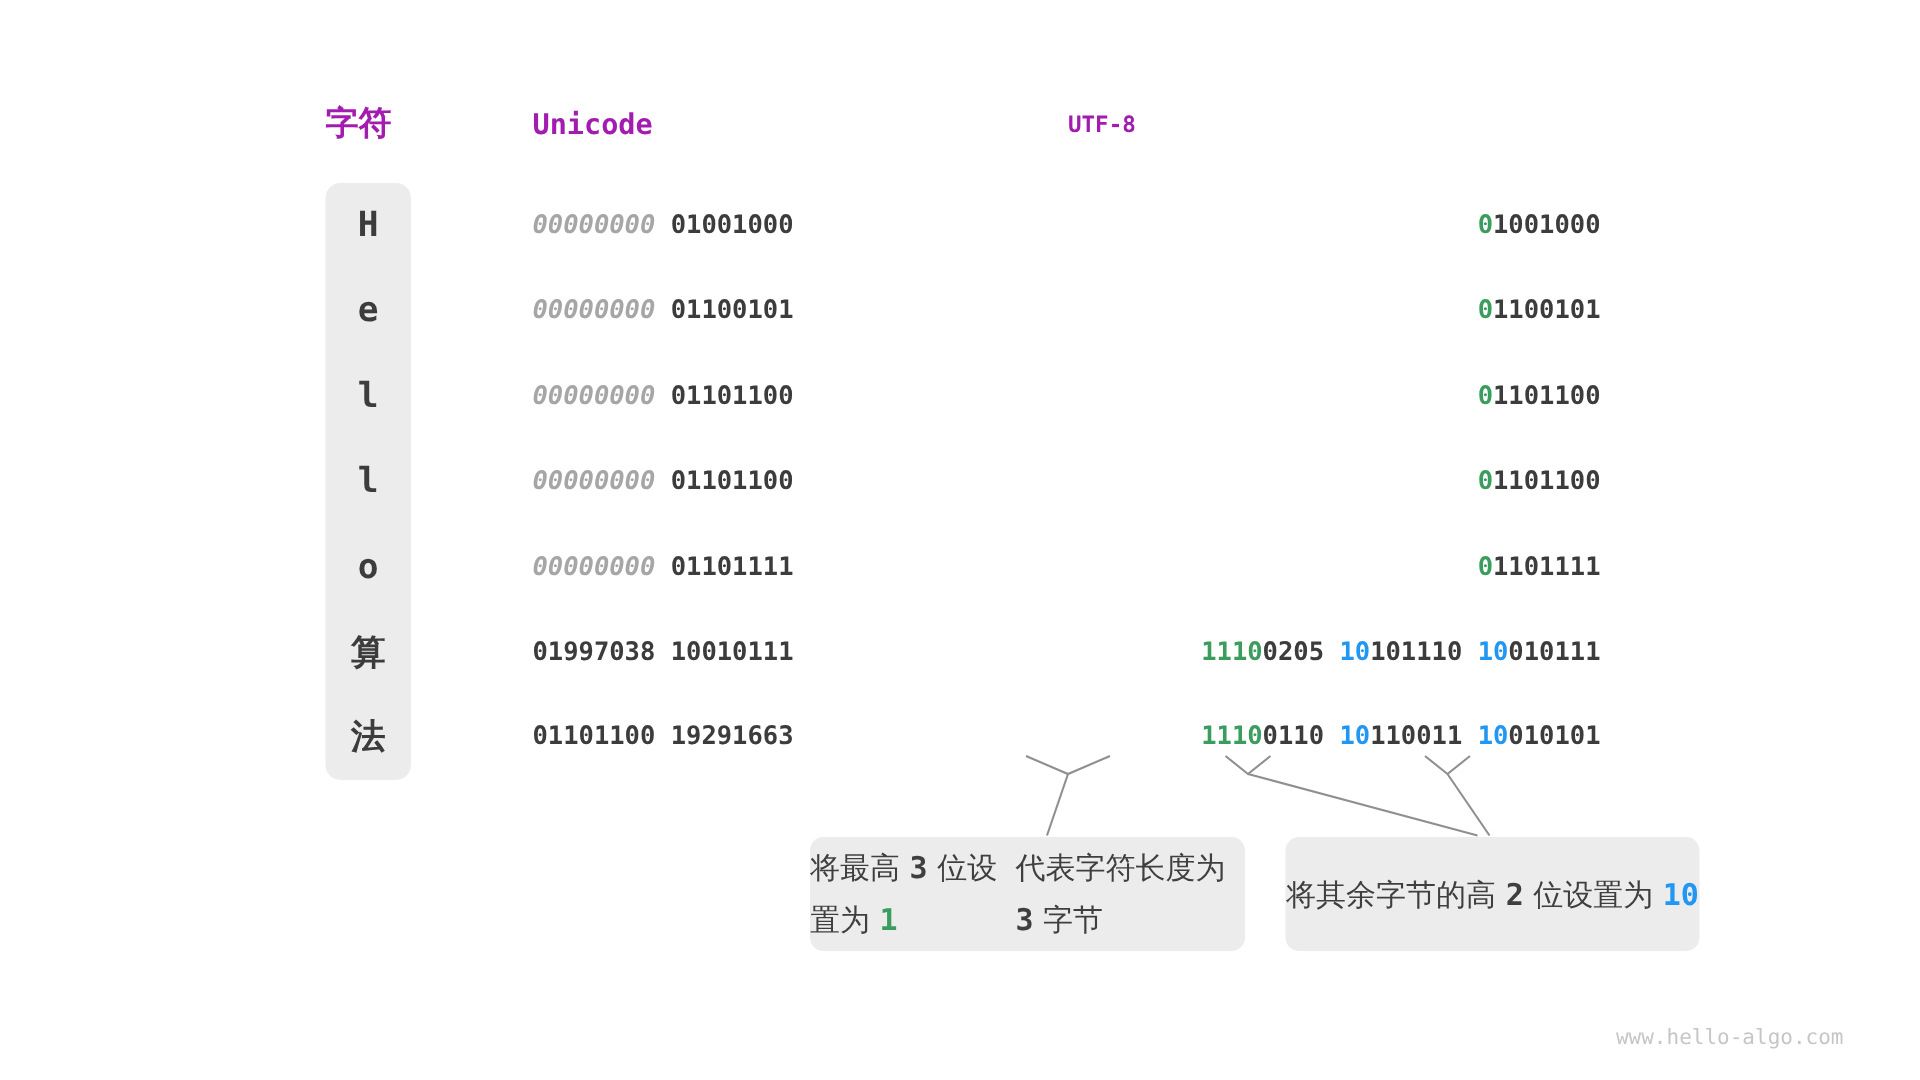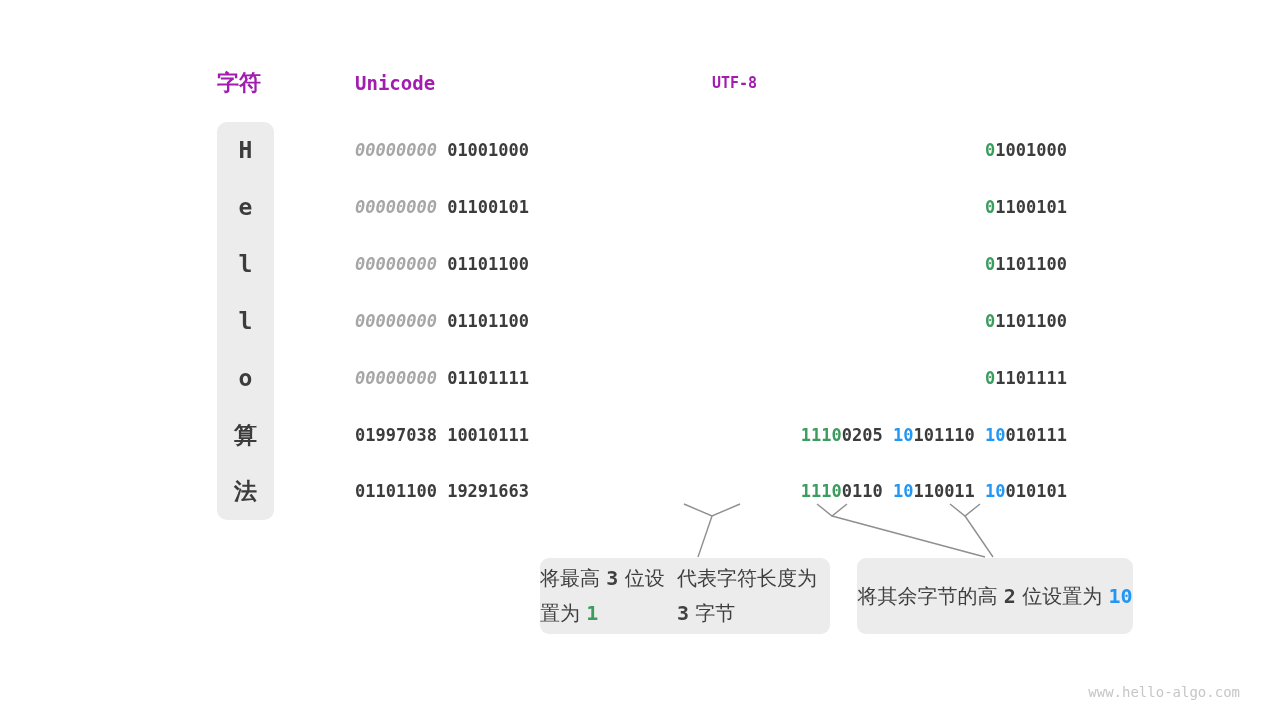--- a/index.html
+++ b/index.html
@@ -45,21 +45,21 @@
   .callout-left{left:540px;width:290px;}
   .callout-right{left:857px;width:276px;}
   .callout .num{font-family:"DejaVu Sans Mono","Liberation Mono",monospace;font-weight:bold;}
   .callout .green-num{font-family:"DejaVu Sans Mono","Liberation Mono",monospace;font-weight:bold;color:var(--green);}
   .callout .blue-num{font-family:"DejaVu Sans Mono","Liberation Mono",monospace;font-weight:bold;color:var(--blue);}
 
   
   .connectors{position:absolute;left:0;top:0;width:1280px;height:720px;pointer-events:none;}
   .connectors path, .connectors line{stroke:var(--line);stroke-width:1.4;fill:none;}
 
-  .watermark{position:absolute;right:40px;bottom:20px;font-size:14px;color:var(--watermark);
+  .watermark{position:absolute;right:51px;bottom:20px;font-size:14px;color:var(--watermark);
              font-family:"DejaVu Sans Mono","Liberation Mono",monospace;}
 </style>
 </head>
 <body>
 
 <div class="hdr hdr-char">字符</div>
 <div class="hdr hdr-unicode">Unicode</div>
 <div class="hdr hdr-utf8">UTF-8</div>
 
 <div class="char-pill"></div>

